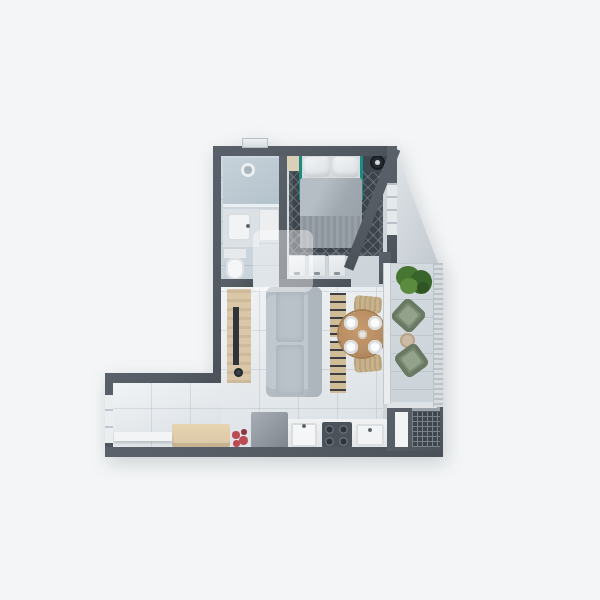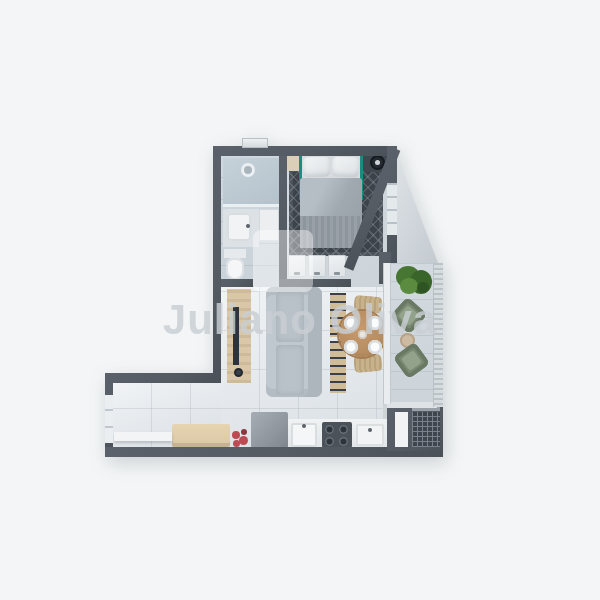--- a/index.html
+++ b/index.html
@@ -262,15 +262,14 @@
     <div class="win-bed"></div>
     <div class="win-wing"></div>
     <div class="sill"></div>
     <div class="door-glass"></div>
     <div class="railing"></div>
 
   </div>
 
   <div class="wm-box"></div>
   <div class="wm">
-    <span class="wm-line1">Juliano Oliva</span>
   </div>
 </div>
 
 </body></html>

